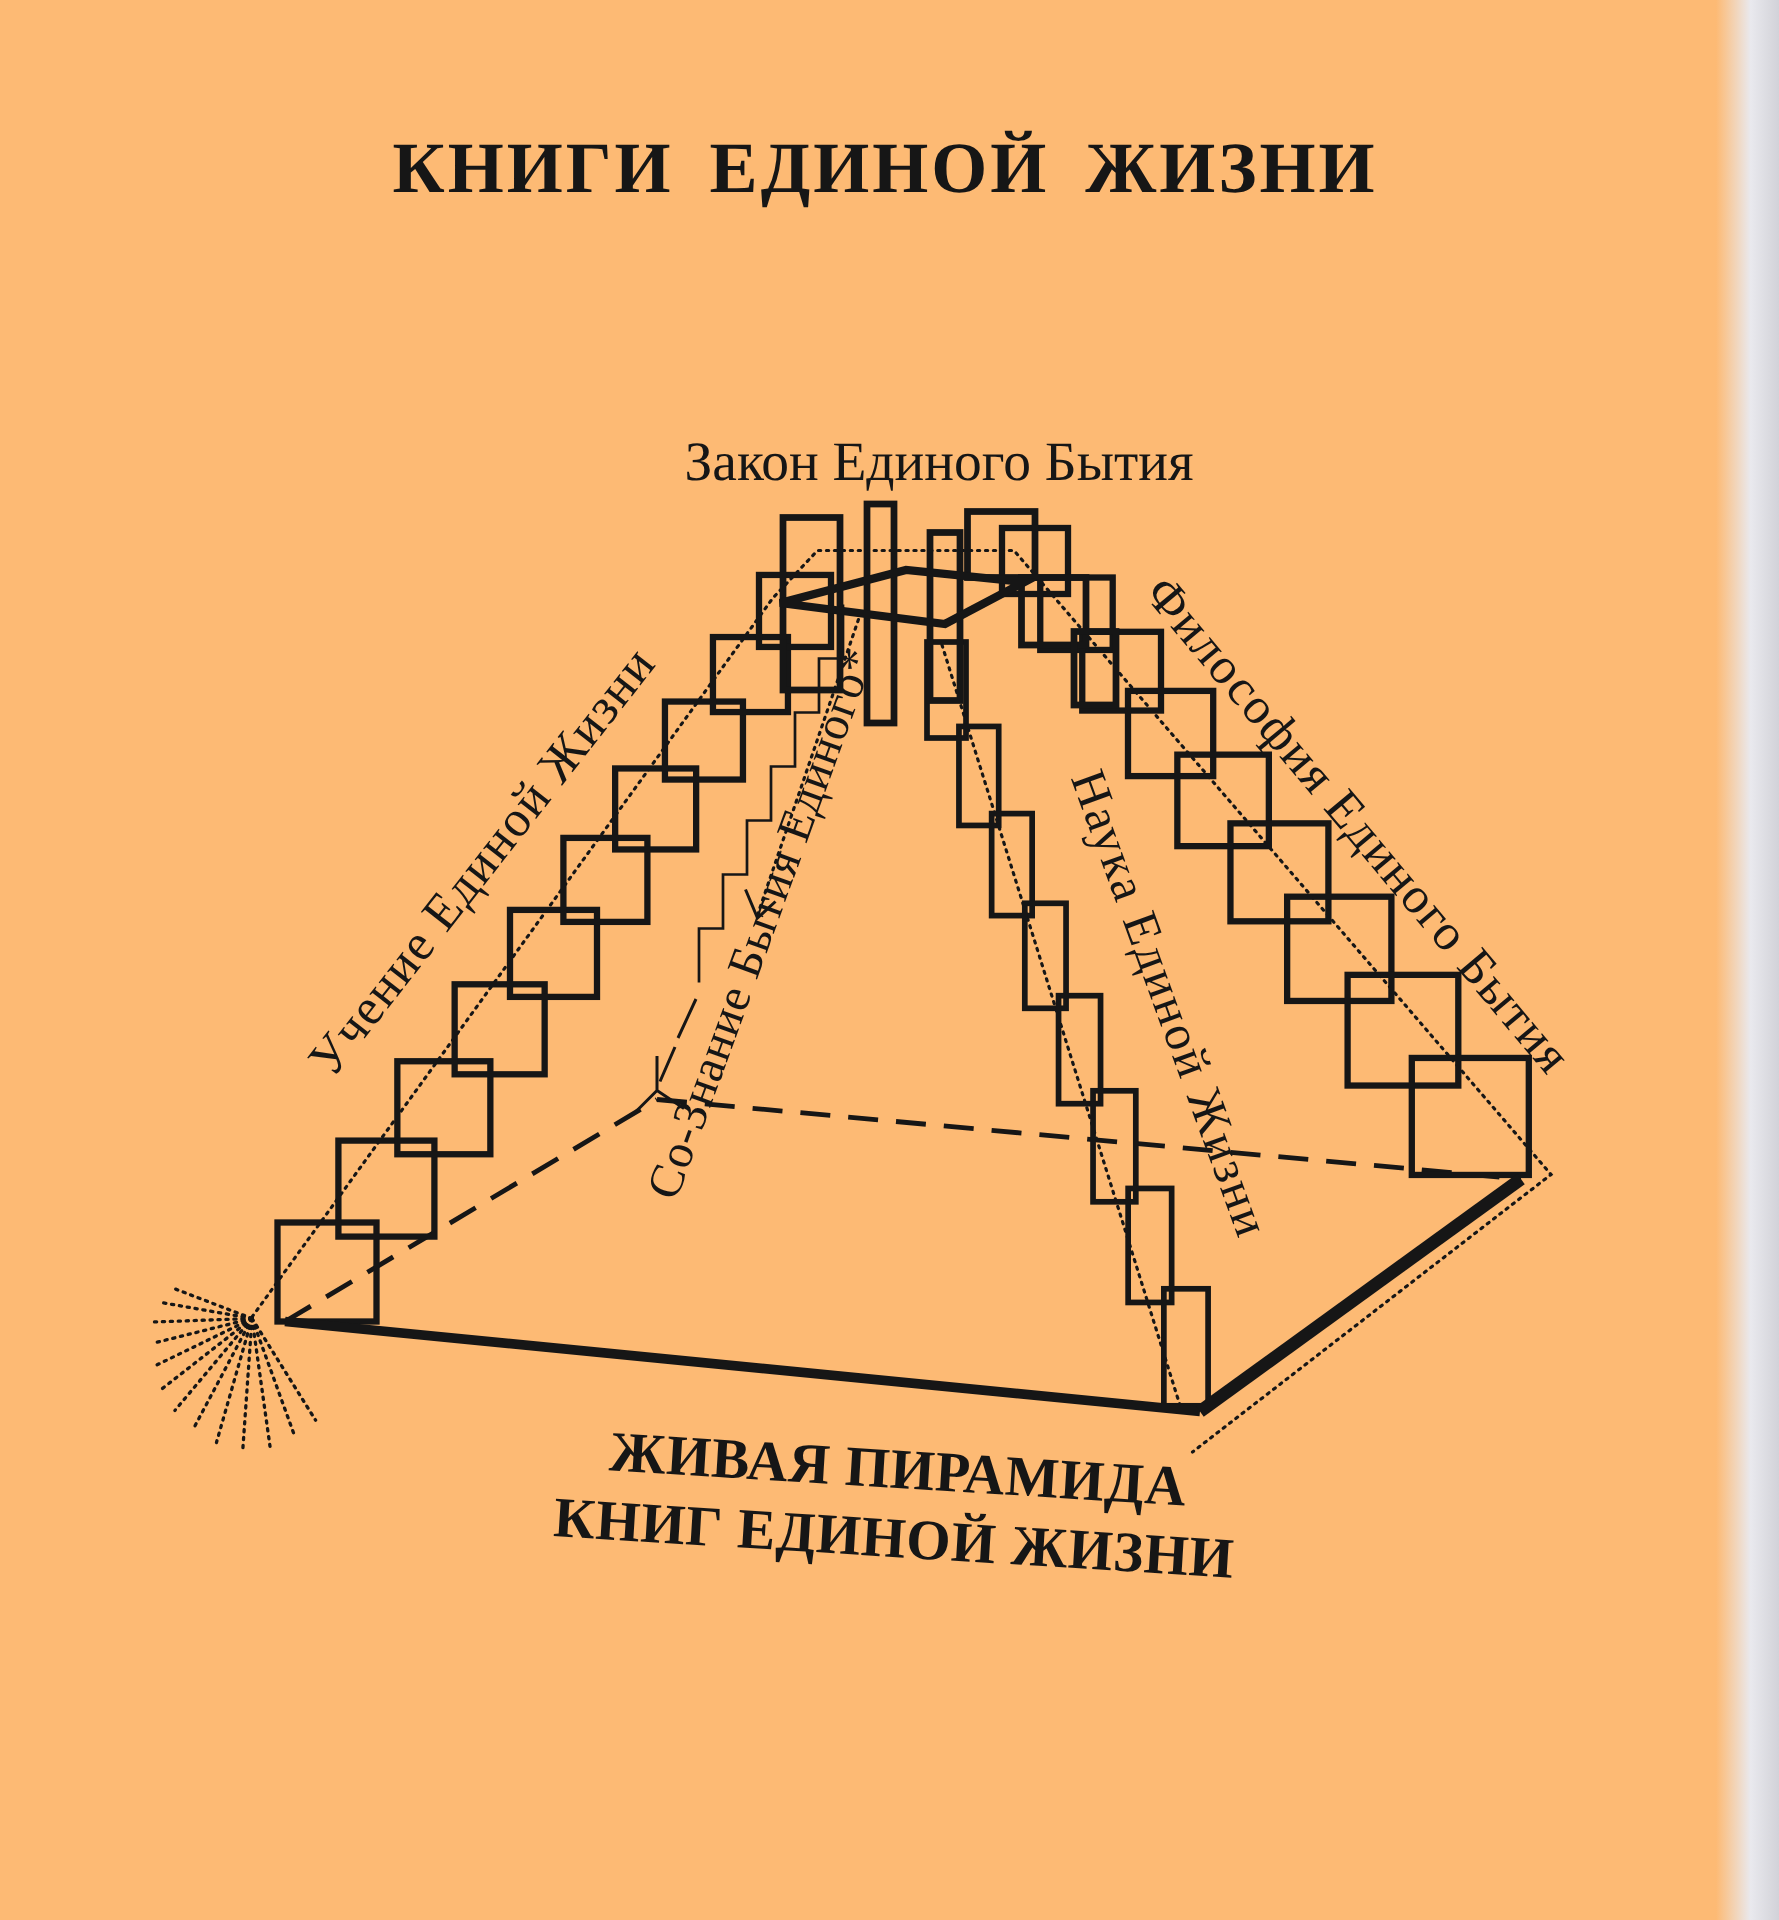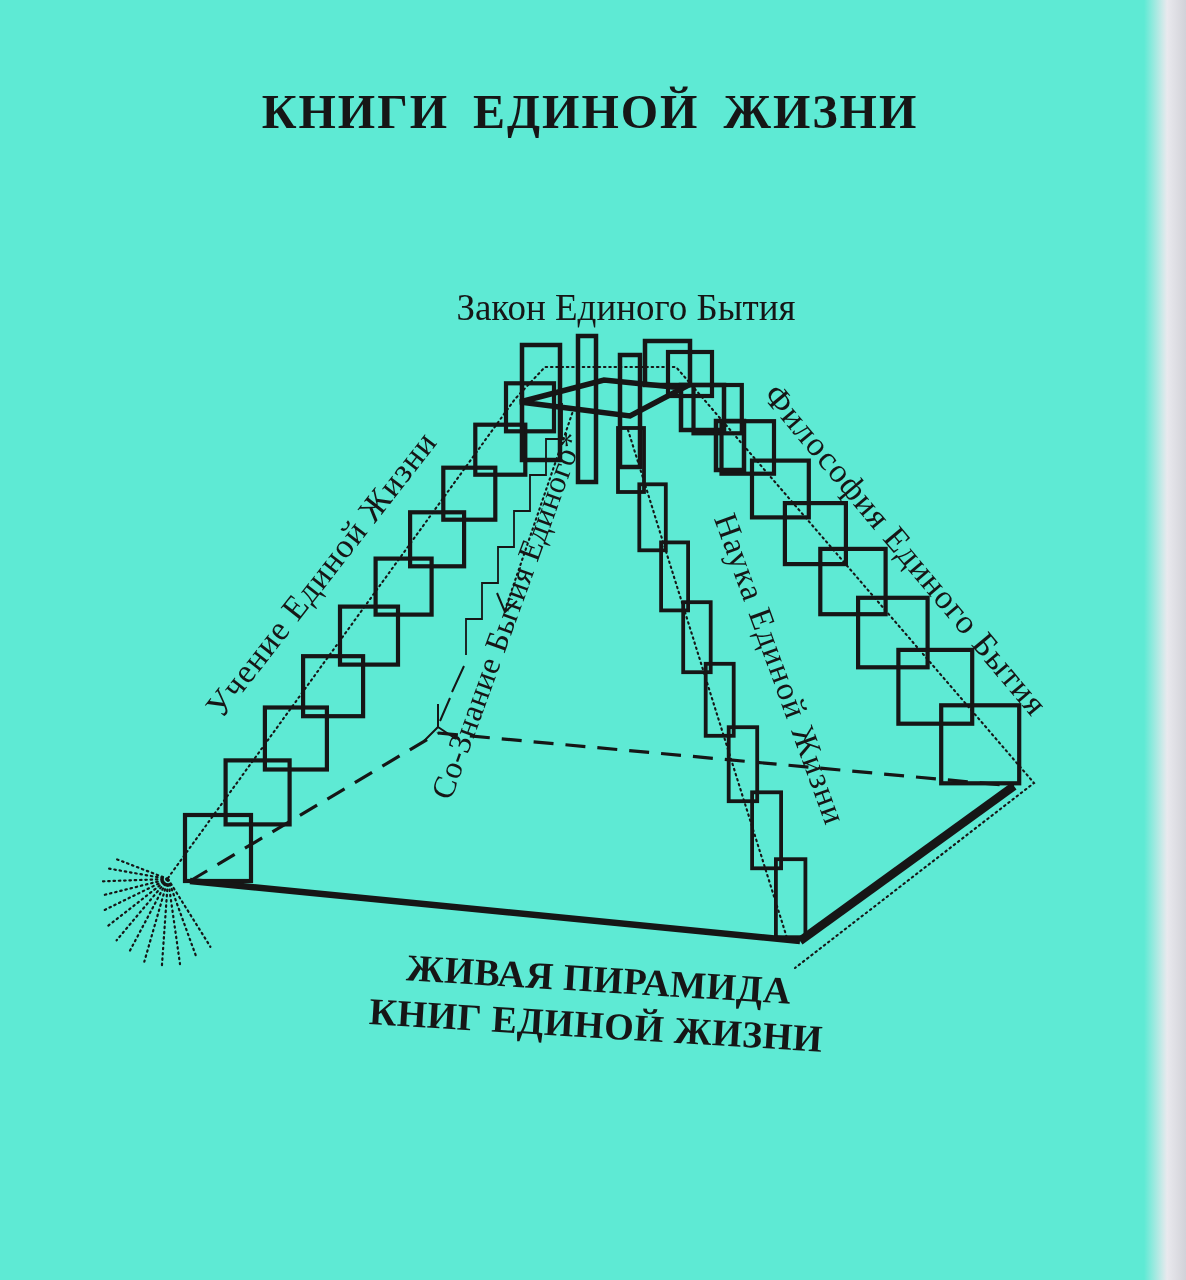--- a/index.html
+++ b/index.html
@@ -8,21 +8,21 @@
     background: #ffffff;
     width: 1186px;
     height: 1280px;
     overflow: hidden;
     font-family: "Liberation Serif", "DejaVu Serif", serif;
   }
   .page {
     position: relative;
     width: 1186px;
     height: 1280px;
-    background: #5eead4;
+    background: #fdba74;
   }
   .page-edge {
     position: absolute;
     top: 0;
     right: 0;
     width: 42px;
     height: 100%;
     background: linear-gradient(90deg, rgba(255,255,255,0) 0%, #e9e9ee 55%, #d7d7dd 90%, #d2d2d9 100%);
     pointer-events: none;
   }

